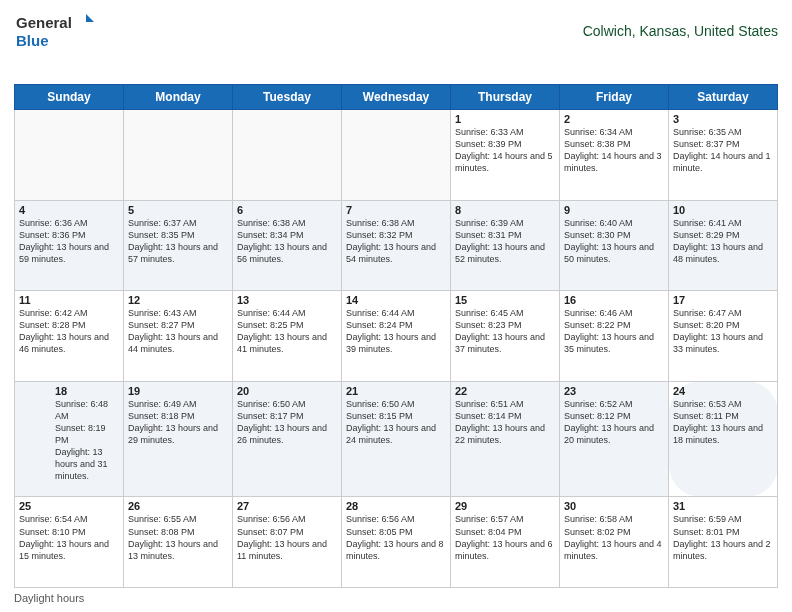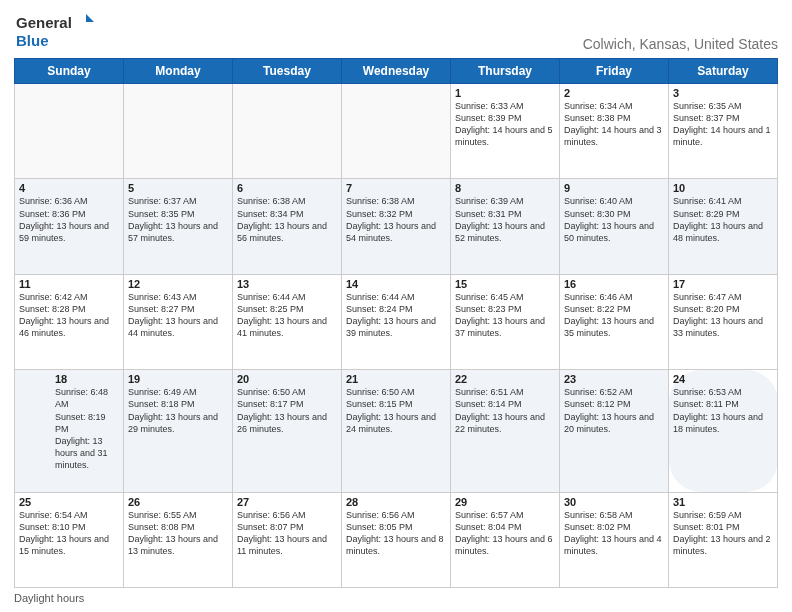--- a/index.html
+++ b/index.html
@@ -13,40 +13,39 @@
     .page {
       width: 792px;
       height: 612px;
       padding: 10px 14px 8px 14px;
       display: flex;
       flex-direction: column;
     }
     .header {
       display: flex;
       justify-content: space-between;
-      align-items: flex-end;
-      margin-bottom: 6px;
+      align-items: center;
     }
     .logo {
       display: flex;
       align-items: center;
       gap: 0;
     }
     .title-block {
       text-align: right;
     }
     .month-title {
       font-size: 36px;
       font-weight: bold;
       color: #333;
       line-height: 1.1;
     }
     .location {
       font-size: 14px;
-      color: #737373;
+      color: #14532d;
     }
     .calendar {
       flex: 1;
       border: 1px solid #ccc;
       border-collapse: collapse;
       width: 100%;
       table-layout: fixed;
     }
     .calendar th {
       background: #1a6bb5;
@@ -86,20 +85,21 @@
     }
     .footer-note {
       font-size: 11px;
       color: #555;
       margin-top: 4px;
       text-align: left;
     }
     table {
       width: 100%;
       border-collapse: collapse;
+      margin-top: 32px;
     }
   </style>
 </head>
 <body>
 
 <div class="page">
   <div class="header">
     <div class="logo">
     <svg width="80" height="42" viewBox="0 0 80 42">
       <text x="2" y="18" font-size="15" font-weight="bold" fill="#333" font-family="Arial">General</text>

